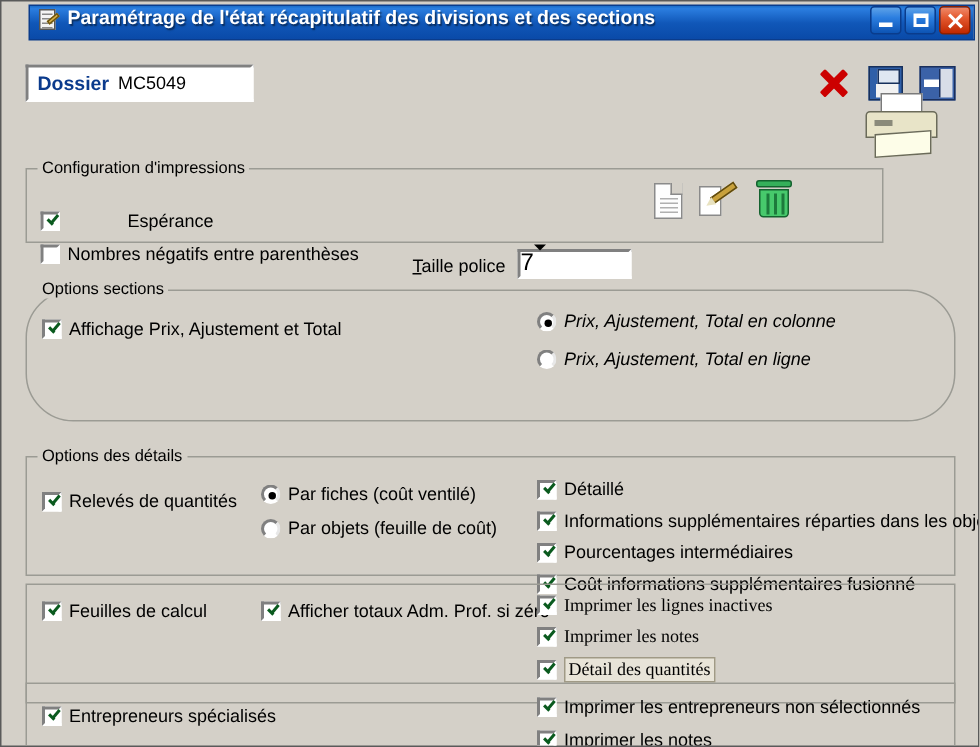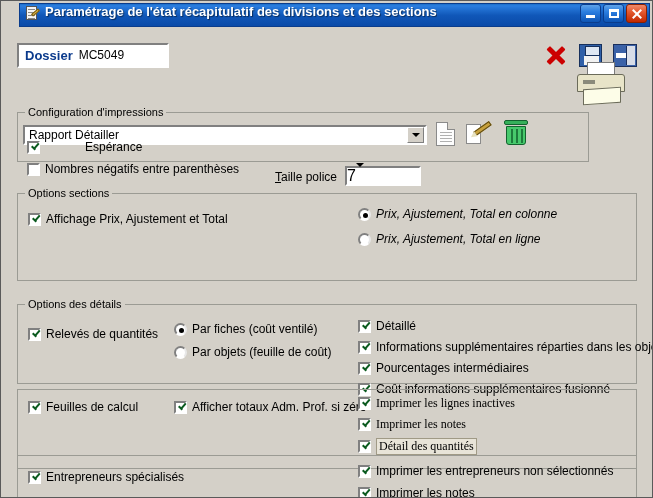--- a/index.html
+++ b/index.html
@@ -250,21 +250,21 @@
   .row-esperance { position: absolute; left: 24px; top: 112px; gap: 40px; }
   .row-negatifs { position: absolute; left: 24px; top: 134px; }
   .taille-label { position: absolute; left: 272px; top: 142px; font-size: 12px; }
   .taille-combo {
     position: absolute; left: 342px; top: 138px; width: 76px; height: 20px;
     background: #fff; border: 2px solid; border-color: #808080 #fff #fff #808080;
     display: flex; align-items: center;
   }
 
   
-  #grp-sections { left: 14px; top: 165px; width: 620px; height: 88px; }
+  #grp-sections { left: 14px; top: 165px; width: 620px; height: 88px; border-radius: 32px; }
   .sec-cb { position: absolute; left: 10px; top: 18px; }
   .sec-radios { position: absolute; left: 340px; top: 13px; }
   .sec-radios .rb { display: flex; margin-bottom: 11px; font-style: italic; }
 
   
   #grp-details { left: 14px; top: 276px; width: 620px; height: 80px; }
   .det-cb { position: absolute; left: 10px; top: 22px; }
   .det-radios { position: absolute; left: 156px; top: 17px; }
   .det-radios .rb { display: flex; margin-bottom: 9px; }
   .det-right { position: absolute; left: 340px; top: 14px; }
@@ -324,26 +324,20 @@
         <div class="ic-save"></div>
         <div class="ic-exit">
           <div class="arrow"></div>
             <div class="door"></div>
         </div>
       </div>
     </div>
 
     <div class="group" id="grp-config">
       <span class="legend">Configuration d'impressions</span>
-      <div class="combo">
-        <span class="val">Rapport Détailler</span>
-        <span class="arrow-btn">
-            <span class="caret-down"></span>
-          </span>
-      </div>
       <div class="doc-icons">
         <div class="ic-newdoc"></div>
         <div class="ic-editdoc">
           <span class="pg"></span>
             <span class="pencil"></span>
         </div>
         <div class="ic-trash">
           <span class="lid"></span>
             <span class="body"></span>
         </div>

